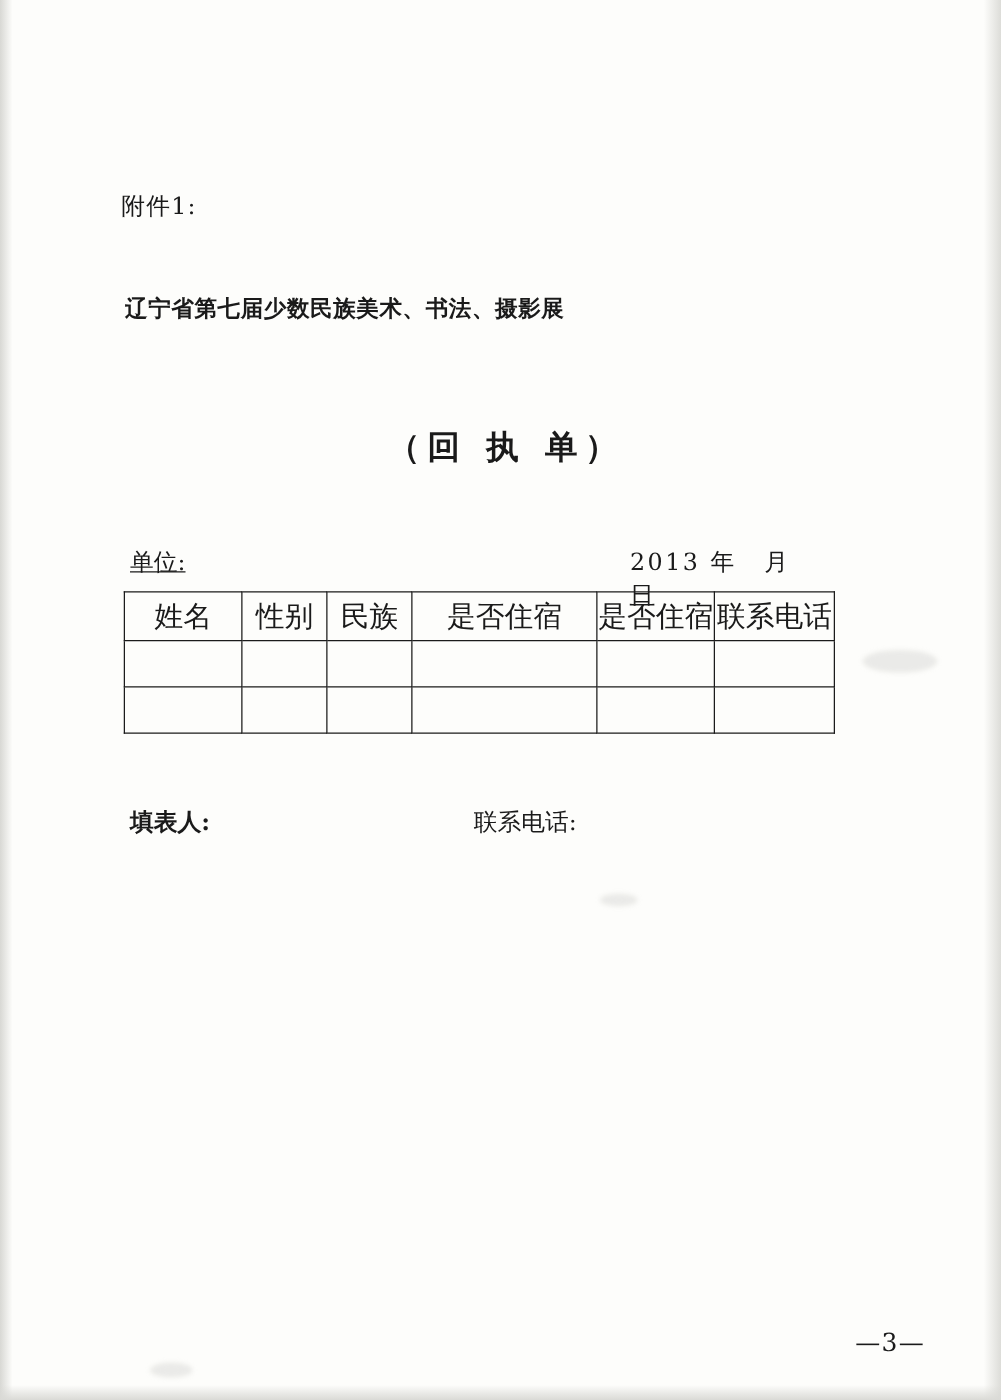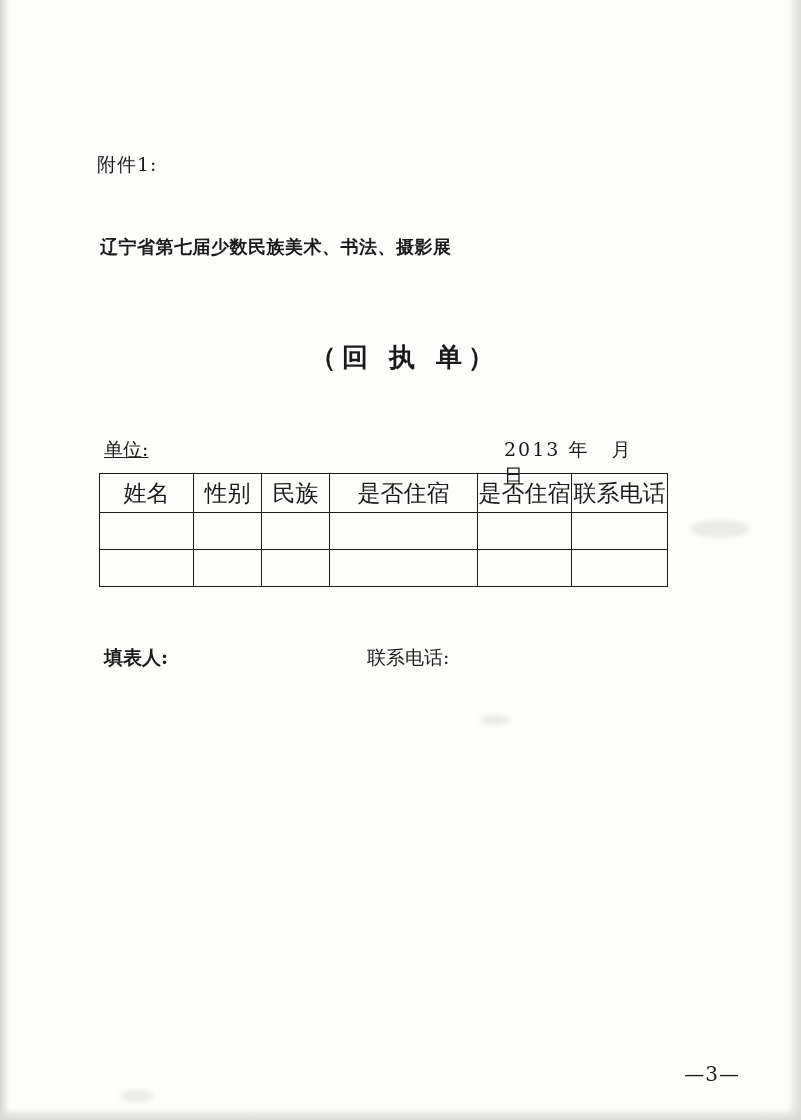--- a/index.html
+++ b/index.html
@@ -145,21 +145,21 @@
     font-family: "DejaVu Serif", serif;
   }
   .footer-fields .filler {
     position: absolute;
     left: 0;
     top: 0;
     font-weight: bold;
   }
   .footer-fields .contact {
     position: absolute;
-    left: 263px;
+    left: 275px;
     top: 0;
   }
 
   .page-number {
     position: absolute;
     left: 0;
     top: 1062px;
     width: 740px;
     text-align: right;
     font-size: 20px;

